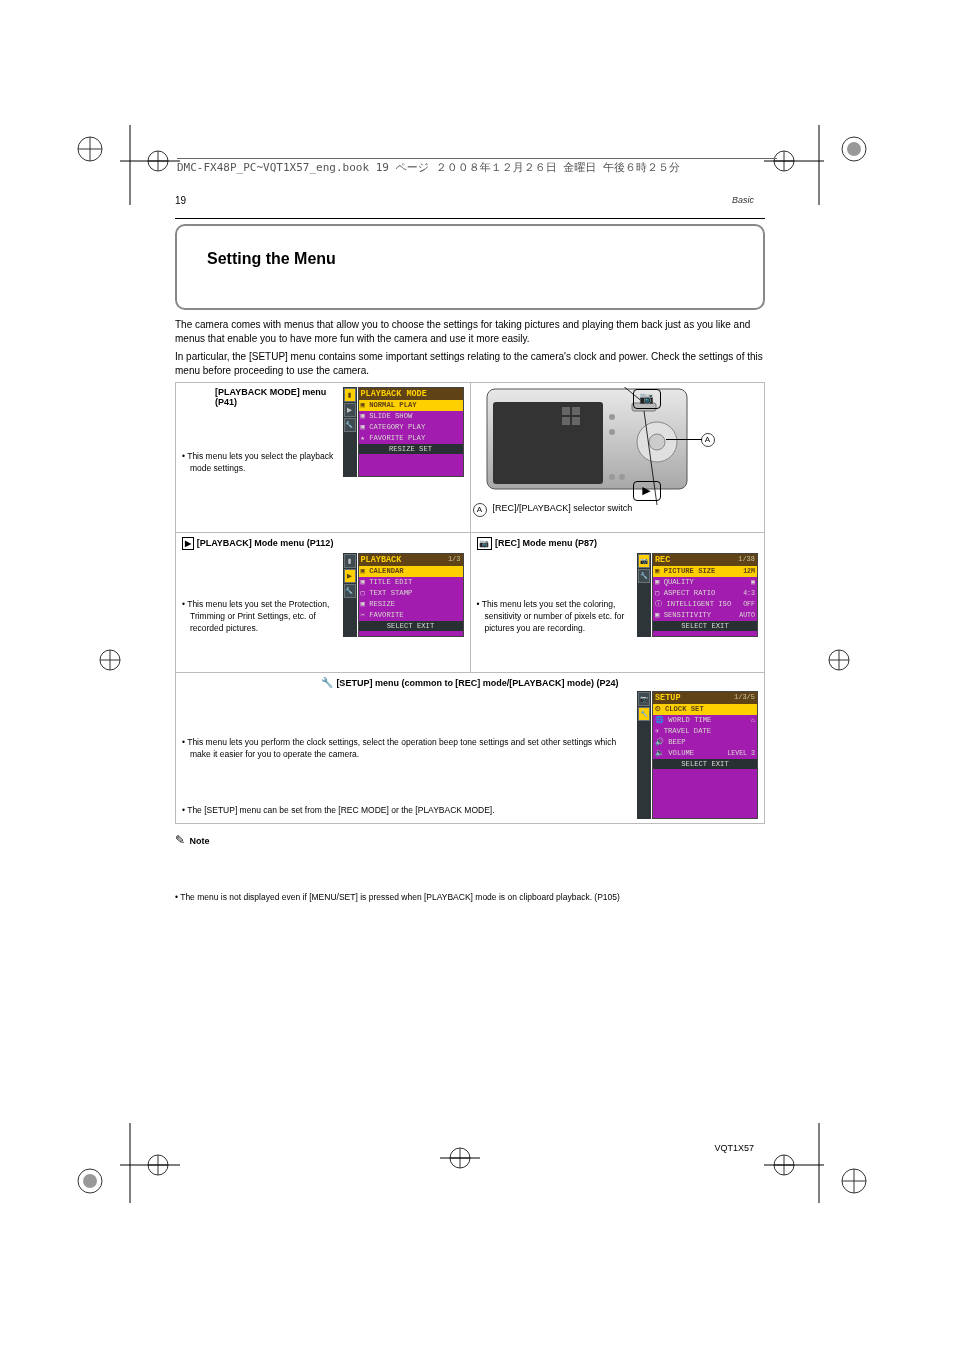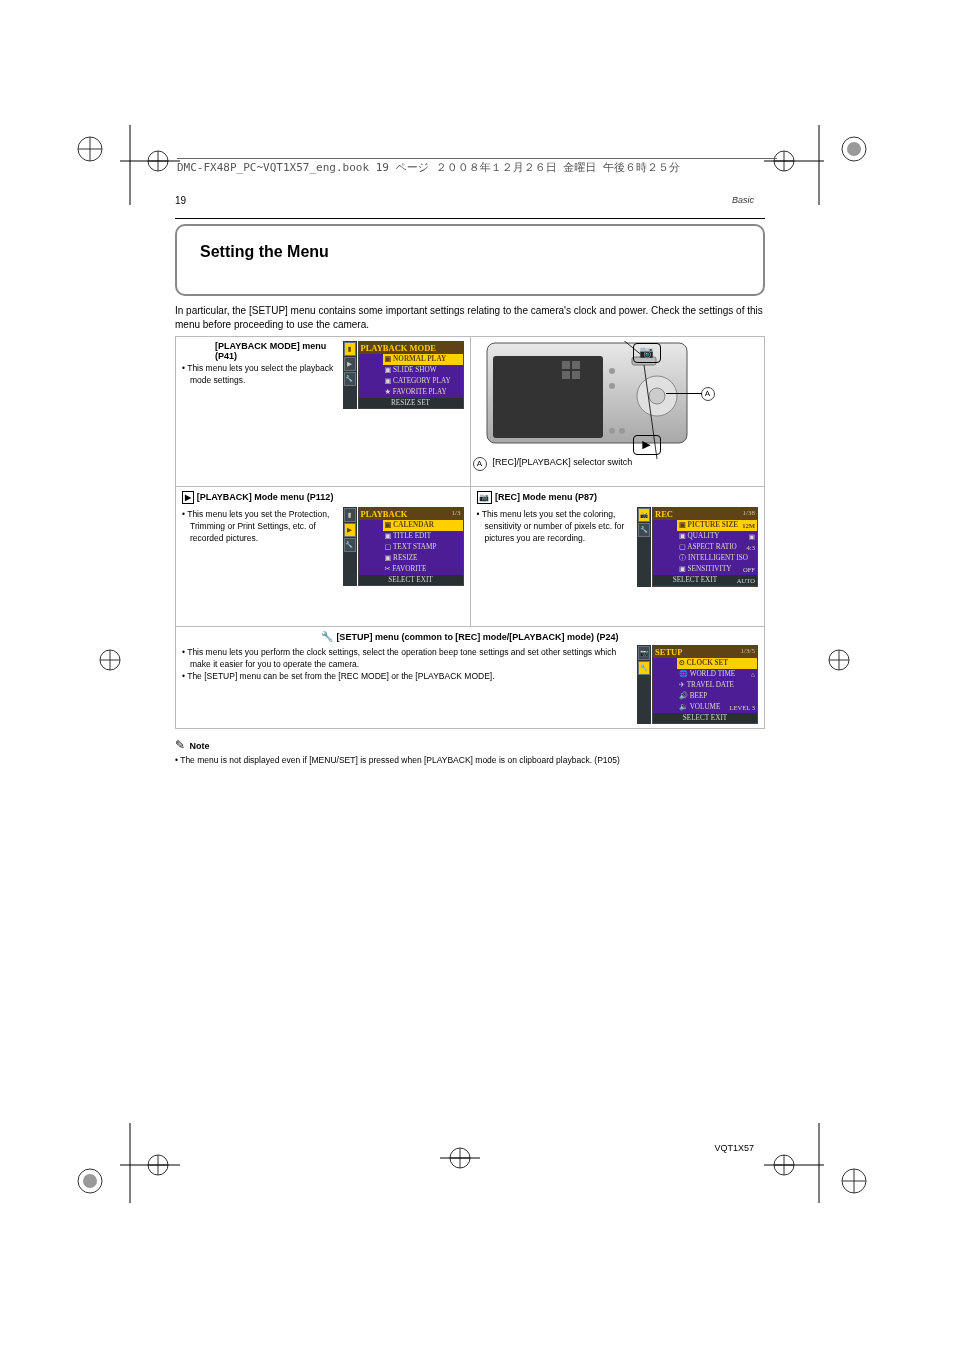--- a/index.html
+++ b/index.html
@@ -58,21 +58,21 @@
     width: 590px;
   }
   .title-box {
     border: 2px solid #888;
     border-radius: 10px;
     padding: 12px 18px 2px 18px;
     margin-bottom: 8px;
   }
   .title-box h1 {
     font-size: 16px;
-    margin: 5px;
+    margin: 12px;
     font-weight: bold;
   }
   .body-text {
     font-size: 10px;
     line-height: 1.4;
     margin: 4px 0;
   }
   .step {
     font-size: 11px;
     margin: 16px 0 2px 0;
@@ -90,45 +90,44 @@
     vertical-align: top;
     padding: 4px 6px;
     font-size: 9px;
   }
   .row1 { height: 150px; }
   .row2 { height: 140px; }
   .row3 { height: 100px; }
   .cell-half { width: 50%; }
   .camera-screen {
     display: inline-block;
-    background: #4c1d95;
+    background: #a21caf;
     border: 1px solid #444;
     width: 104px;
-    font-family: Liberation Serif, serif;
+    font-family: Liberation Mono, monospace;
   }
   .cs-header {
     background: #5f4317;
     color: #ffd000;
     font-size: 8.5px;
     font-weight: bold;
     padding: 1px 2px;
   }
   .cs-header .page-ind {
     float: right;
     color: #c9c0a0;
     font-size: 7px;
     font-weight: normal;
   }
   .cs-row {
     padding: 0 2px;
     font-size: 7.2px;
     color: #d8d8d0;
     white-space: nowrap;
     line-height: 11px;
-    margin-left: 24px;
   }
   .cs-row.hl {
     background: #ffd000;
     color: #5f4317;
     font-weight: bold;
   }
   .cs-row .val {
     float: right;
     font-size: 6.6px;
   }
@@ -189,20 +188,21 @@
   .note-list {
     font-size: 8.5px;
     line-height: 1.4;
     margin: 2px 0;
     padding-left: 0;
   }
   .note-list li {
     list-style: none;
     margin-left: 8px;
     text-indent: -8px;
+    margin-top: 44px;
   }
   .note-list li::before {
     content: "• ";
   }
   .reg-mark {
     position: absolute;
   }
   svg { display: block; }
 </style>
 </head>
@@ -275,20 +275,21 @@
   <hr style="position:absolute;left:175px;top:210px;width:590px;border:none;border-top:1px solid #000;">
 
   <div class="main">
     <div style="height:14px"></div>
 
     <div class="title-box">
       <h1>Setting the Menu</h1>
       <div style="height:26px"></div>
     </div>
 
+    <p class="body-text">The camera comes with menus that allow you to choose the settings for taking pictures and playing them back just as you like and menus that enable you to have more fun with the camera and use it more easily.</p>
     <p class="body-text">In particular, the [SETUP] menu contains some important settings relating to the camera's clock and power. Check the settings of this menu before proceeding to use the camera.</p>
 
     <table class="grid-table">
 
       <tbody>
           <tr class="row1">
         <td class="cell-half">
           <div style="display:flex;gap:6px">
             <div style="flex:1">
               <div>

